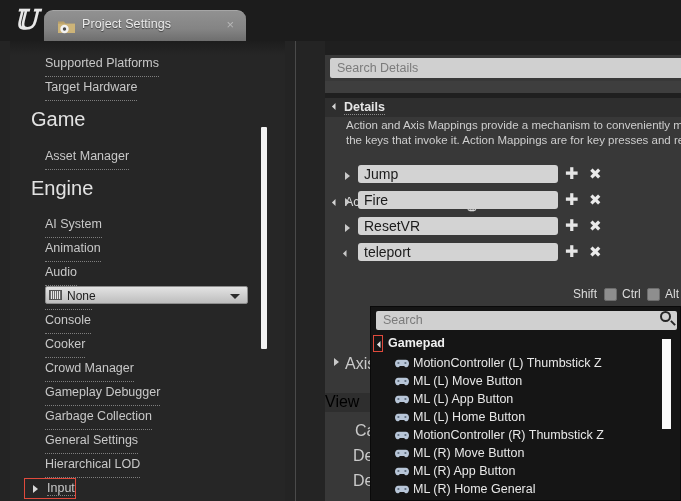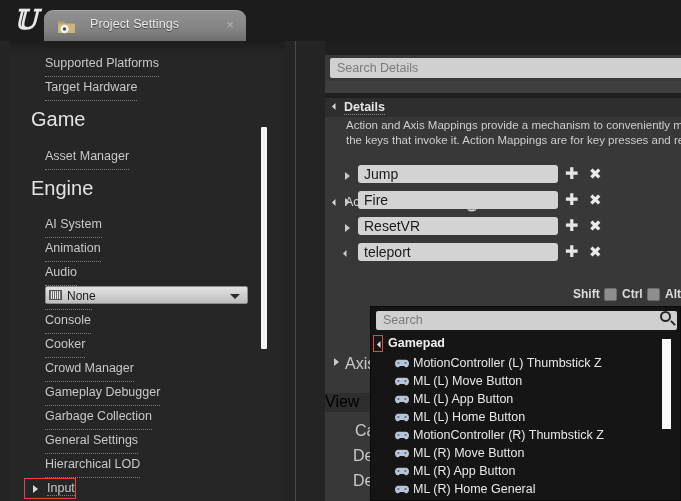--- a/index.html
+++ b/index.html
@@ -26,21 +26,21 @@
   .tab {
     position: absolute; left: 44px; top: 10px; width: 202px; height: 31px;
     background: linear-gradient(to bottom, #919191 0%, #848484 60%, #6e6e6e 100%);
     border-radius: 9px 9px 0 0;
     border-top: 1px solid #a6a6a6;
   }
   .tab-icon {
     position: absolute; left: 13px; top: 7px; width: 19px; height: 17px;
   }
   .tab-label {
-    position: absolute; left: 46px; top: 6px;
+    position: absolute; left: 38px; top: 6px;
     font-size: 12.5px; color: #ececec;
     text-shadow: 0 1px 1px #3a3a3a;
     letter-spacing: .1px;
   }
   .tab-close {
     position: absolute; right: 12px; top: 7px;
     font-size: 13px; color: #b6b6b6; line-height: 14px;
   }
 
   
@@ -191,21 +191,21 @@
   }
   .key-label {
     position: absolute; left: 21px; top: 1px;
     font-size: 12px; color: #1c1c1c; line-height: 16px;
   }
   .key-caret {
     position: absolute; right: 7px; top: 7px;
     width: 0; height: 0; border-left: 5px solid transparent;
     border-right: 5px solid transparent; border-top: 5px solid #2b2b2b;
   }
-  .mod { position: absolute; font-size: 12px; color: #dcdcdc; top: 287px; font-weight: bold; }
+  .mod { position: absolute; font-size: 12px; color: #dcdcdc; top: 287px; }
   .modbox {
     position: absolute; top: 288px; width: 13px; height: 13px;
     background: #8e8e8e; border: 1px solid #6c6c6c; border-radius: 2px;
   }
 
   
   .bg-txt {
     position: absolute; font-size: 16px; color: #cacaca; white-space: nowrap;
   }
   .bg-hdr {

